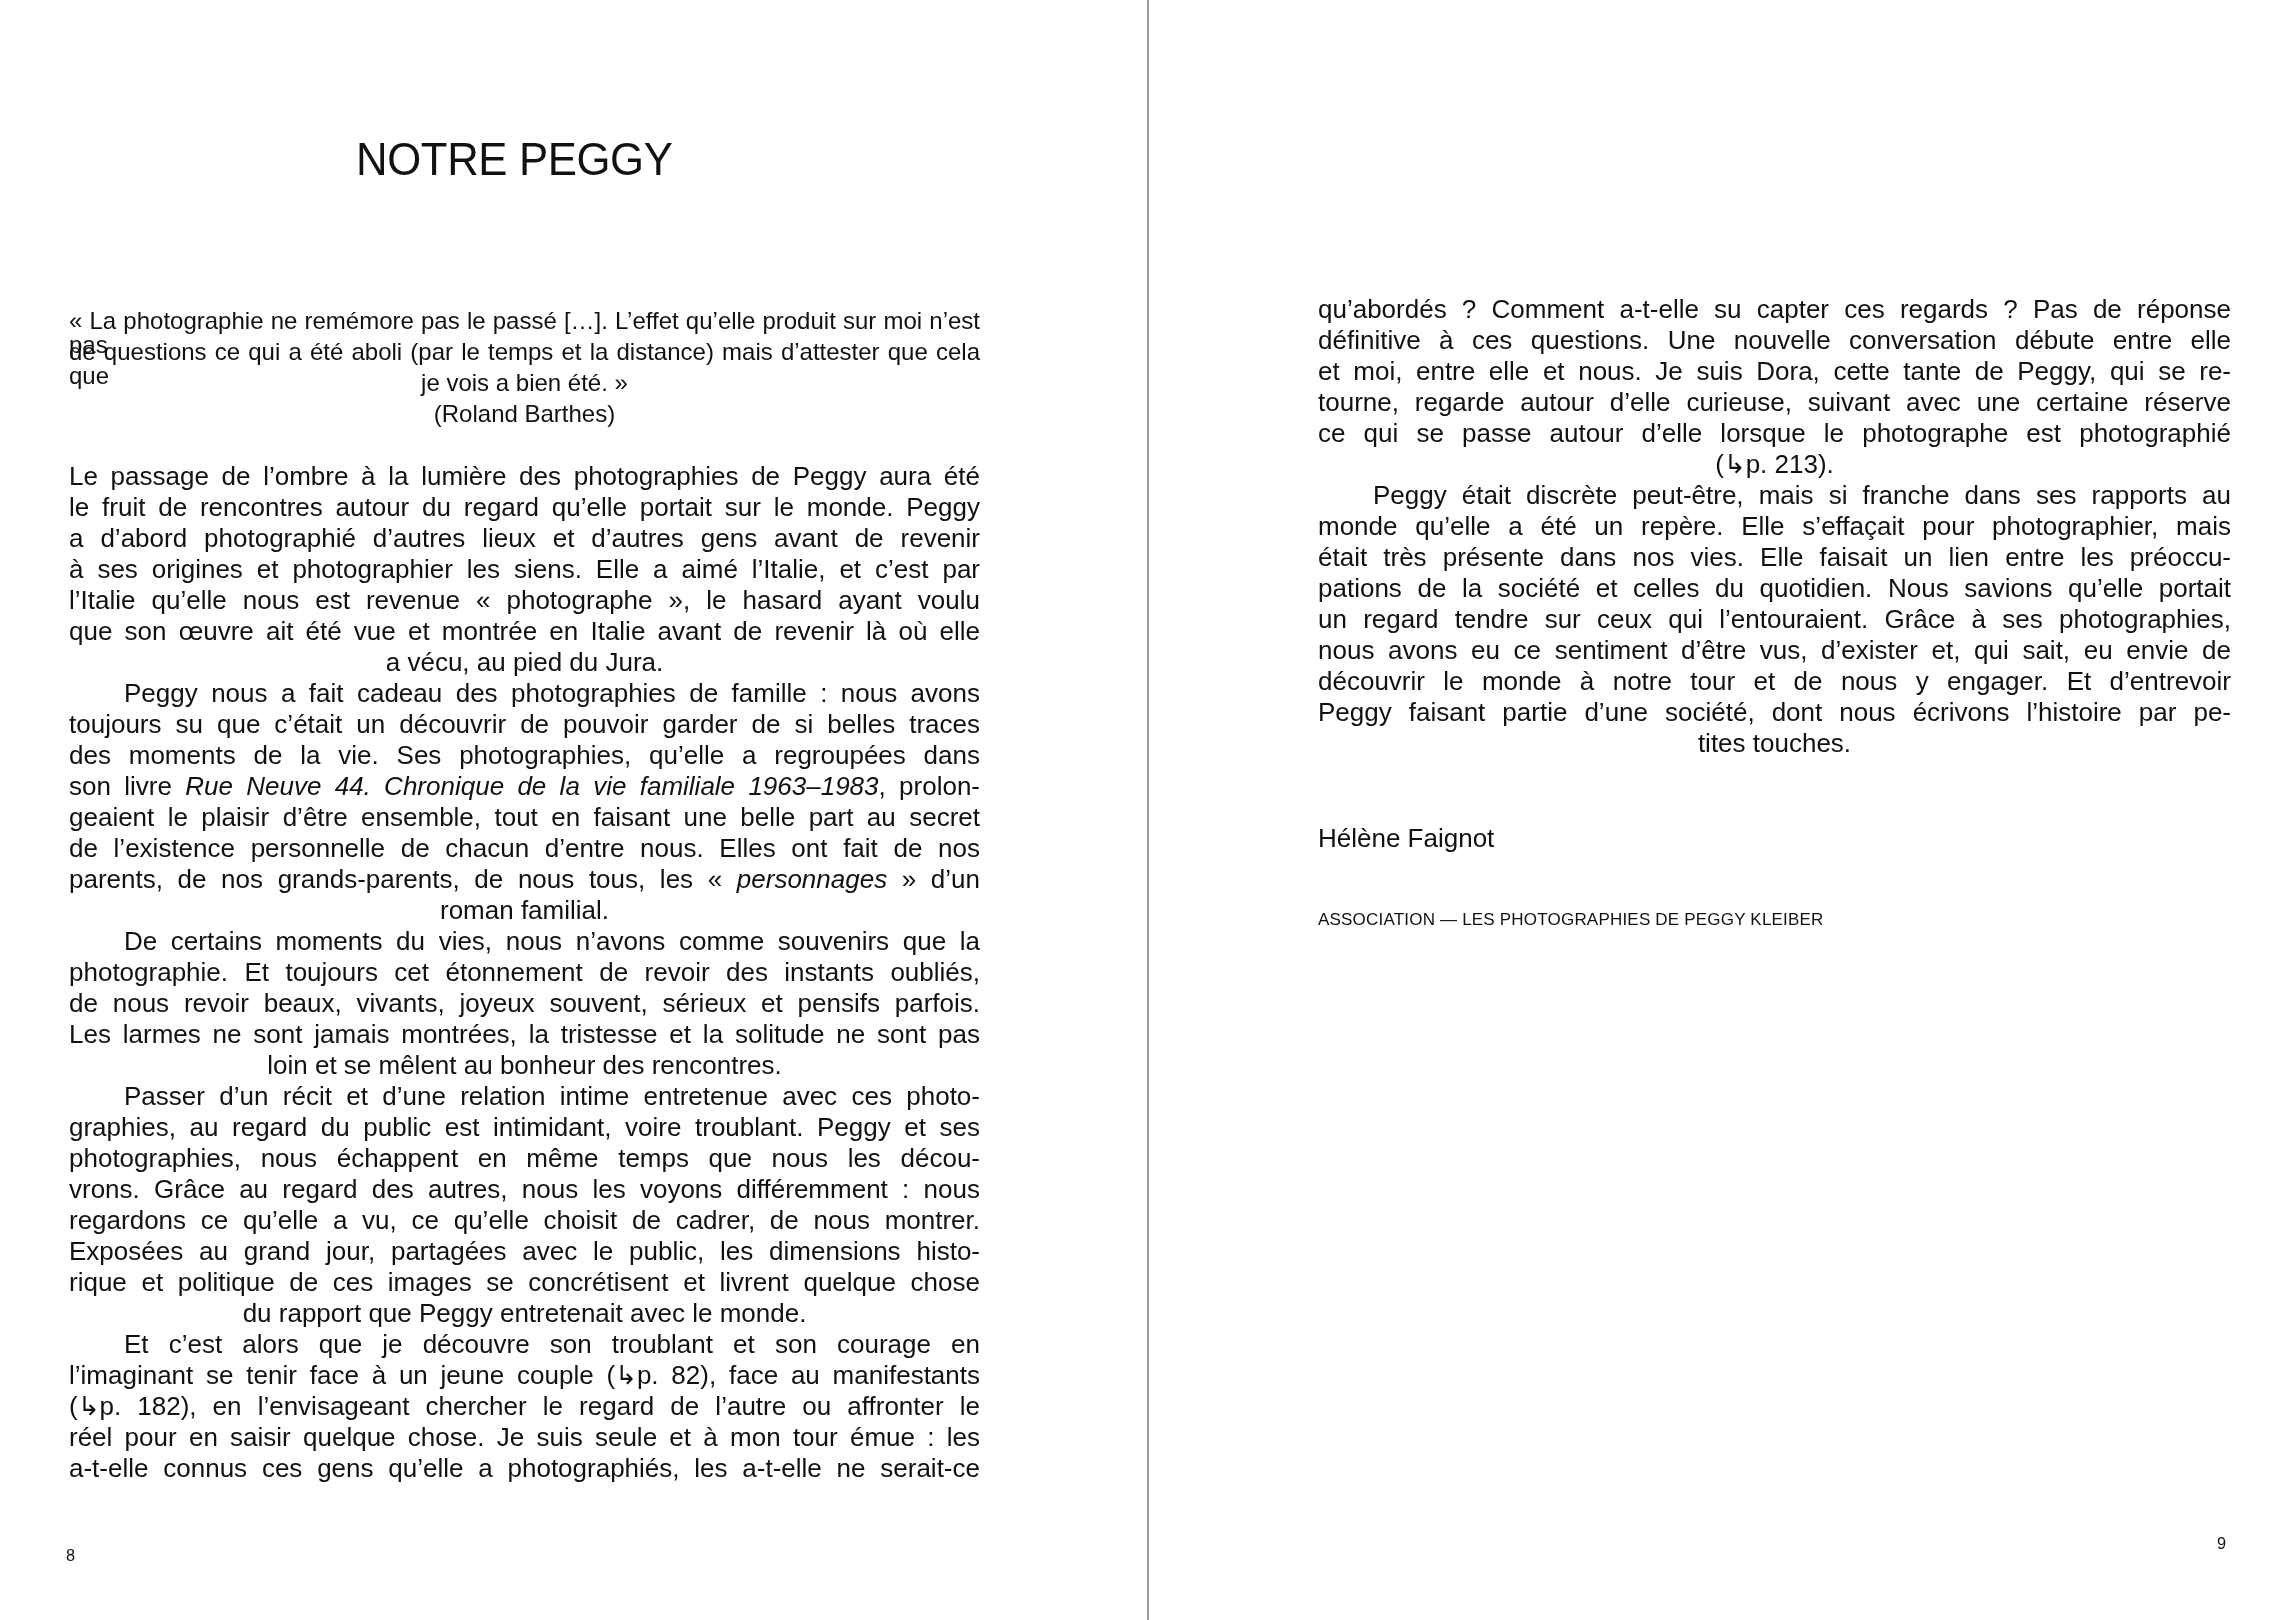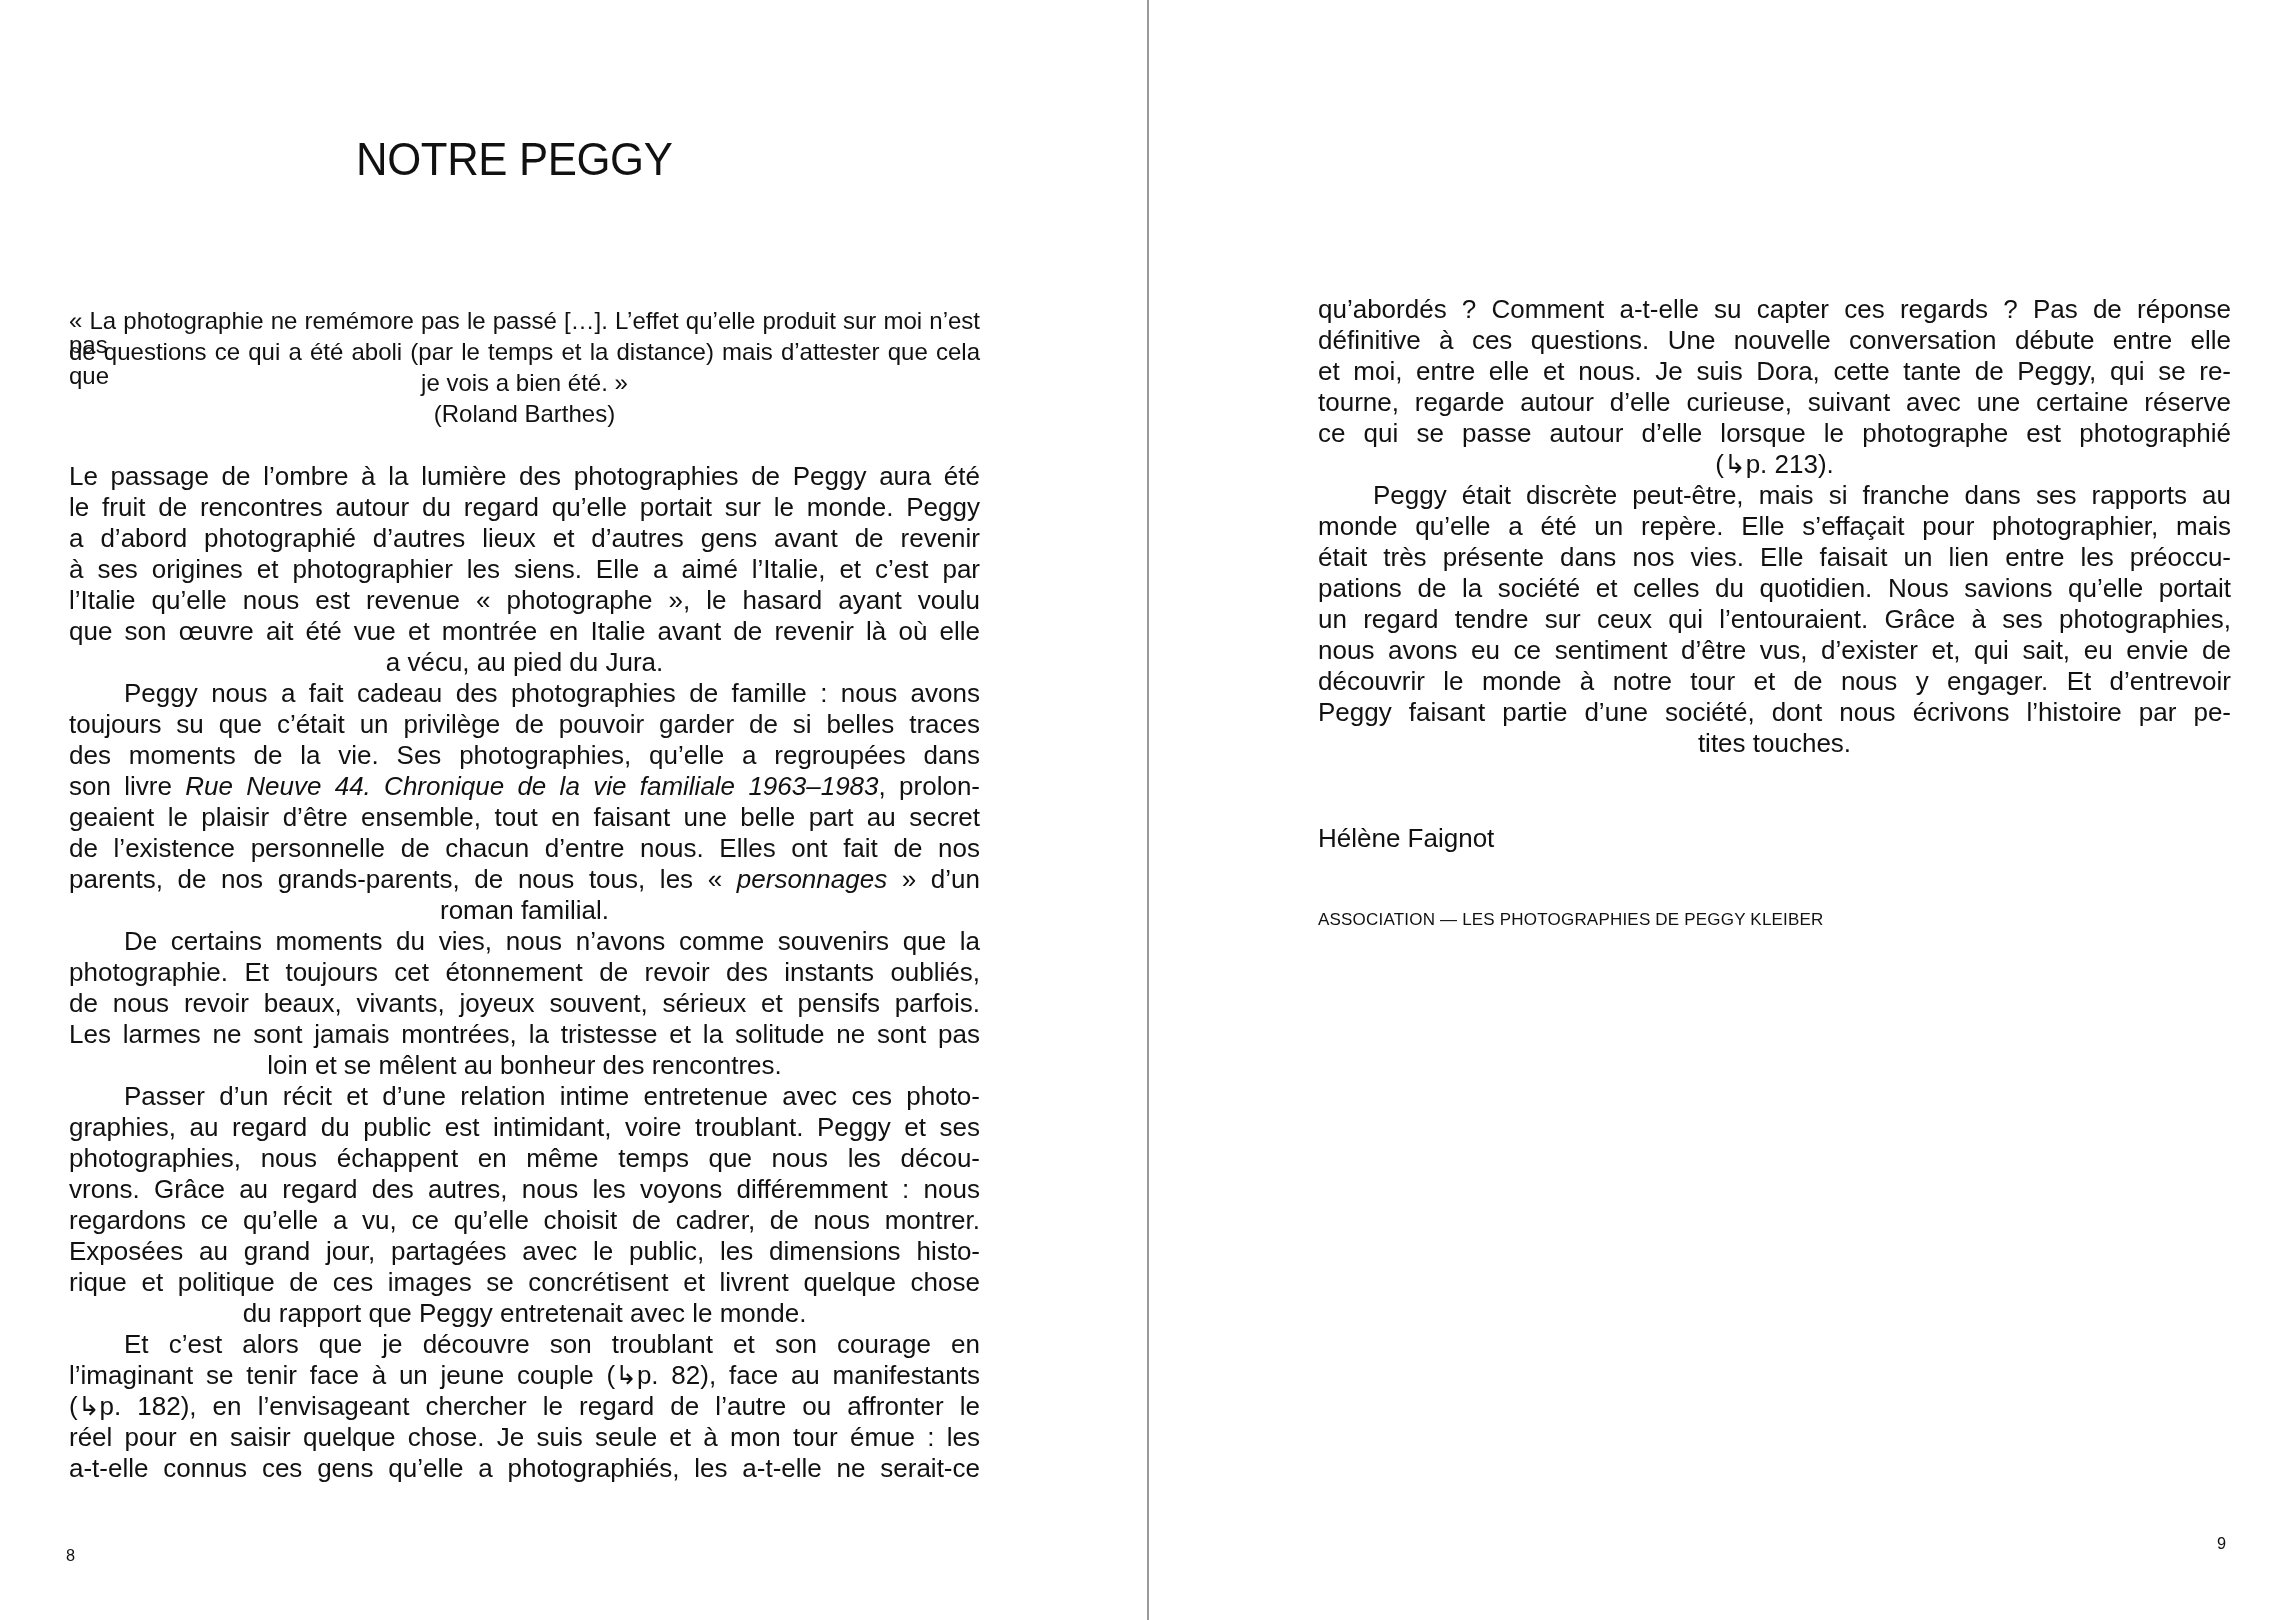--- a/index.html
+++ b/index.html
@@ -73,21 +73,21 @@
         <span class="ln j">le fruit de rencontres autour du regard qu’elle portait sur le monde. Peggy</span>
         <span class="ln j">a d’abord photographié d’autres lieux et d’autres gens avant de revenir</span>
         <span class="ln j">à ses origines et photographier les siens. Elle a aimé l’Italie, et c’est par</span>
         <span class="ln j">l’Italie qu’elle nous est revenue « photographe », le hasard ayant voulu</span>
         <span class="ln j">que son œuvre ait été vue et montrée en Italie avant de revenir là où elle</span>
         <span class="ln">a vécu, au pied du Jura.</span>
       </div>
 
       <div class="para">
         <span class="ln j indent">Peggy nous a fait cadeau des photographies de famille : nous avons</span>
-        <span class="ln j">toujours su que c’était un privilège de pouvoir garder de si belles traces</span>
+        <span class="ln j">toujours su que c’était un découvrir de pouvoir garder de si belles traces</span>
         <span class="ln j">des moments de la vie. Ses photographies, qu’elle a regroupées dans</span>
         <span class="ln j"><span>son livre </span><em>Rue Neuve 44. Chronique de la vie familiale 1963–1983</em><span>, prolon-</span></span>
         <span class="ln j">geaient le plaisir d’être ensemble, tout en faisant une belle part au secret</span>
         <span class="ln j">de l’existence personnelle de chacun d’entre nous. Elles ont fait de nos</span>
         <span class="ln j"><span>parents, de nos grands-parents, de nous tous, les « </span><em>personnages</em><span> » d’un</span></span>
         <span class="ln">roman familial.</span>
       </div>
 
       <div class="para">
         <span class="ln j indent">De certains moments du vies, nous n’avons comme souvenirs que la</span>

